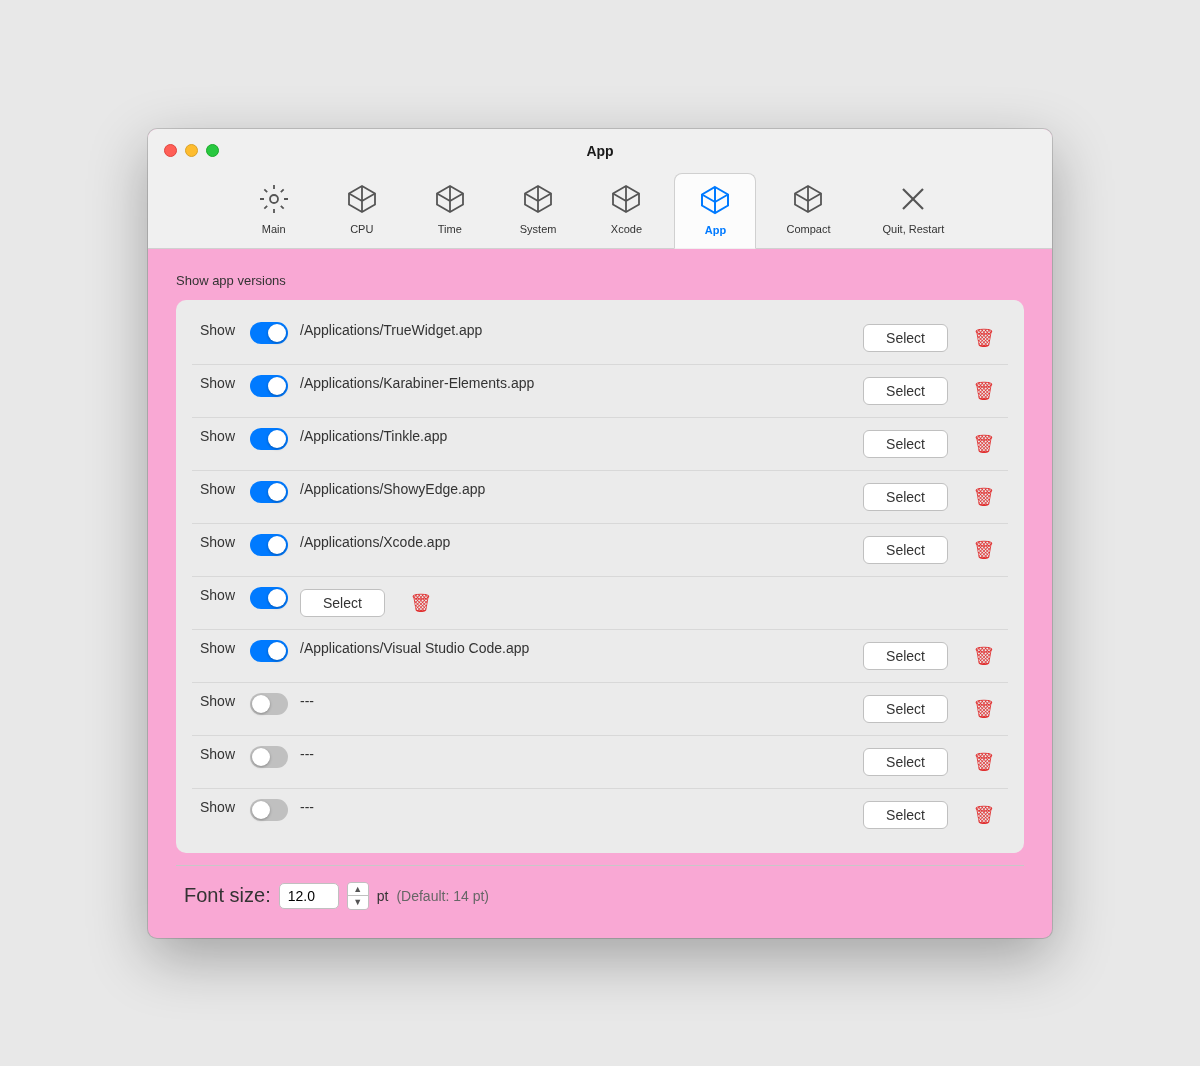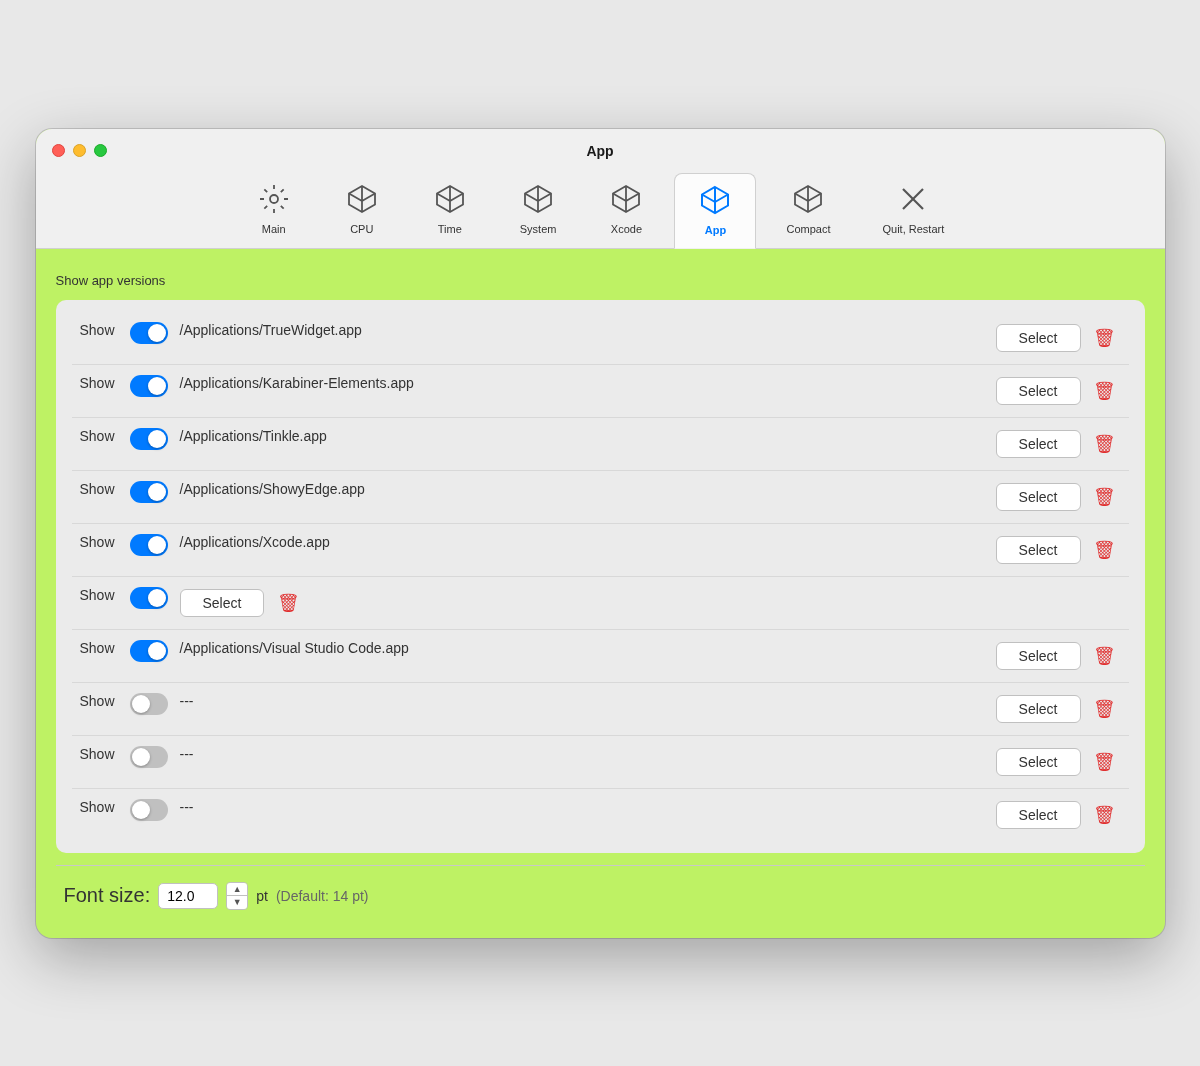--- a/index.html
+++ b/index.html
@@ -7,23 +7,23 @@
     body {
       background: #e8e8e8;
       font-family: -apple-system, BlinkMacSystemFont, 'SF Pro Text', 'Helvetica Neue', sans-serif;
       display: flex;
       justify-content: center;
       align-items: center;
       min-height: 100vh;
     }
 
     .window {
-      width: 1129px;
-      background: #bef264;
-      border-radius: 16px;
+      width: 904px;
+      background: #f9a8d4;
+      border-radius: 9px;
       box-shadow: 0 20px 60px rgba(0,0,0,0.3), 0 0 0 1px rgba(0,0,0,0.15);
       overflow: hidden;
     }
 
     .titlebar {
       background: #f0f0f0;
       padding: 14px 16px 0;
       border-bottom: 1px solid #d0d0d0;
     }
 
@@ -103,21 +103,21 @@
     .toolbar-item.active .toolbar-label {
       color: #007AFF;
       font-weight: 600;
     }
 
     .toolbar-item.active .toolbar-icon svg {
       stroke: #007AFF;
     }
 
     .content {
-      padding: 24px 20px 28px;
+      padding: 24px 28px 28px;
     }
 
     .section-title {
       font-size: 13px;
       font-weight: 500;
       color: #333;
       margin-bottom: 12px;
     }
 
     .list-container {
@@ -183,21 +183,21 @@
 
     .row-path {
       font-size: 14px;
       color: #333;
       flex: 1;
     }
 
     .row-actions {
       display: flex;
       align-items: center;
-      gap: 8px;
+      gap: 20px;
     }
 
     .select-btn {
       padding: 5px 22px;
       background: white;
       border: 1px solid #c0c0c0;
       border-radius: 6px;
       font-size: 14px;
       color: #333;
       cursor: pointer;

